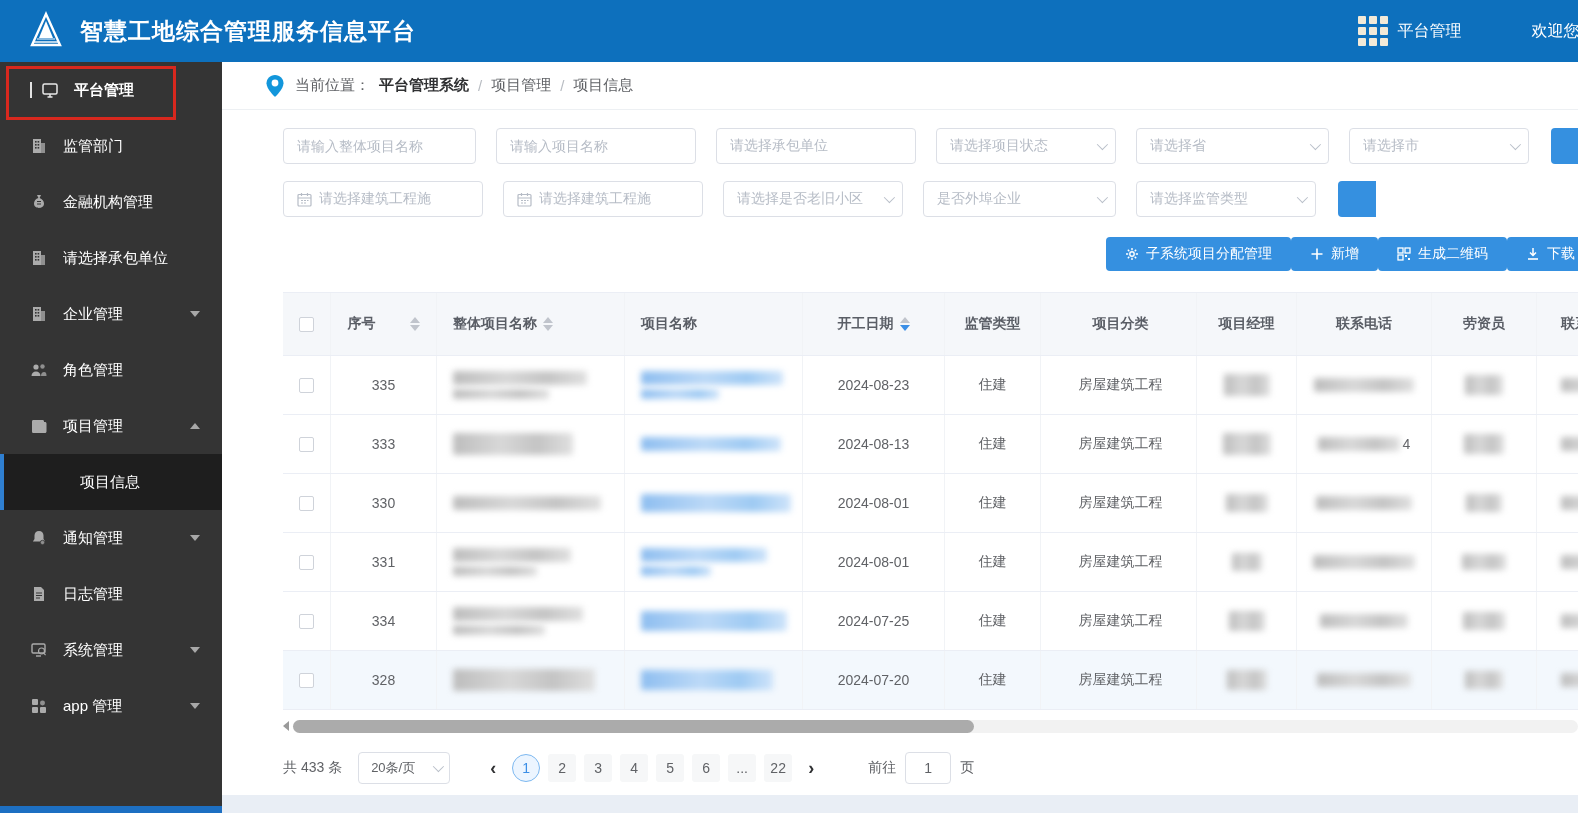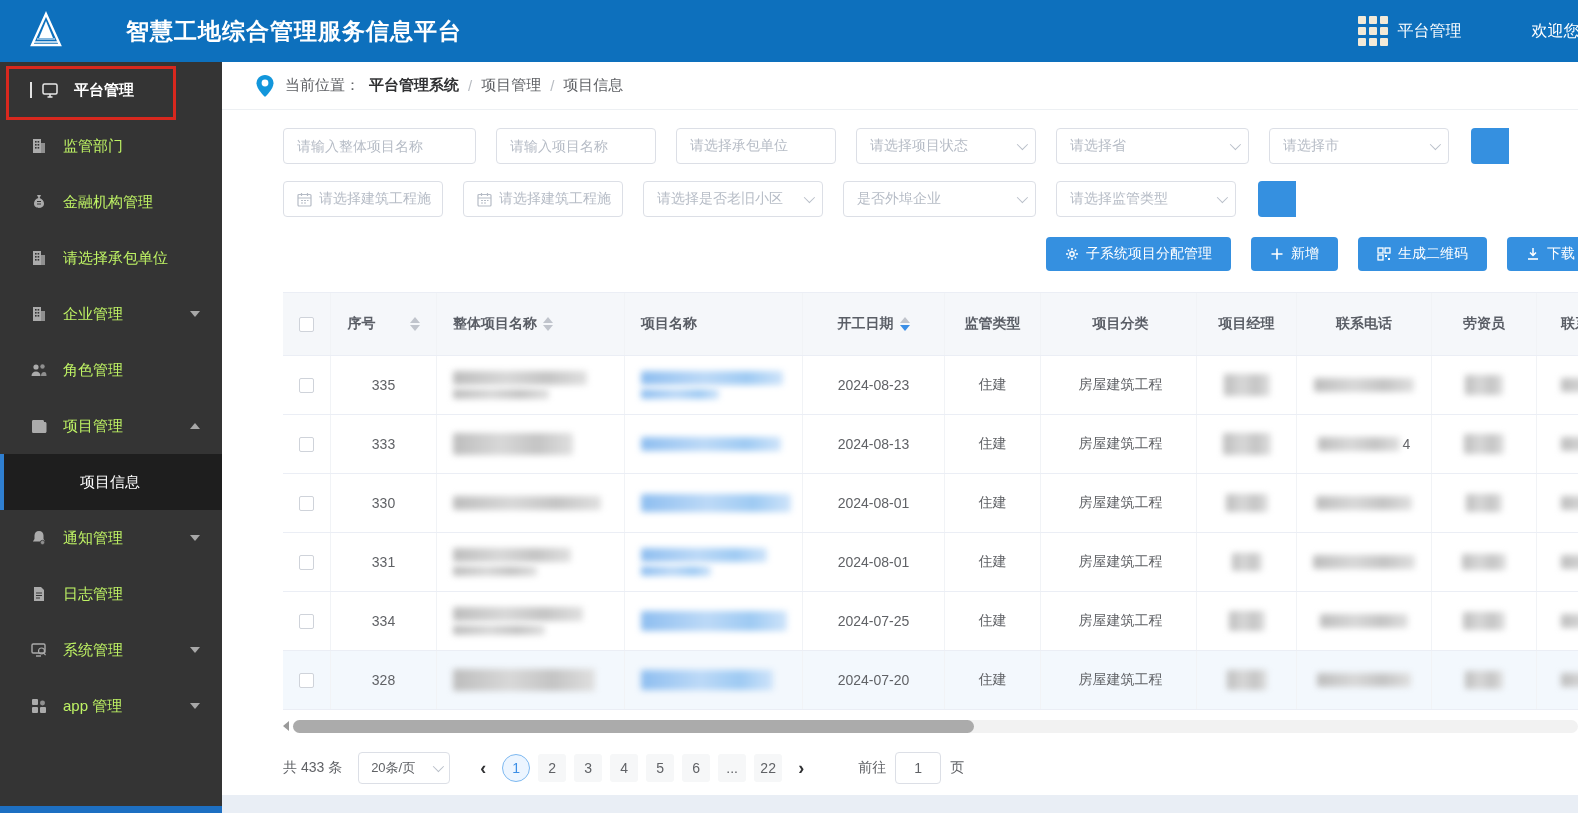--- a/index.html
+++ b/index.html
@@ -2,67 +2,67 @@
 <html><head>
 <meta charset="utf-8">
 <style>
   * { margin:0; padding:0; box-sizing:border-box; }
   body { font-family:"Liberation Sans","DejaVu Sans",sans-serif; }
   .screen { width:1578px; height:813px; overflow:hidden; position:relative; background:#fff; display:flex; flex-direction:column; }
 
   
   .header { height:62px; background:#0d70bd; display:flex; align-items:center; padding:0 0 0 26px; flex:none; color:#fff; overflow:hidden; }
   .logo { width:40px; height:40px; margin-right:14px; flex:none; }
-  .app-title { font-size:23px; font-weight:bold; letter-spacing:1px;margin-left:46px; }
+  .app-title { font-size:23px; font-weight:bold; letter-spacing:1px; }
   .header-right { margin-left:auto; display:flex; align-items:center; gap:10px; }
   .grid-icon { display:grid; grid-template-columns:repeat(3,8px); grid-template-rows:repeat(3,8px); gap:3px; }
   .grid-icon span { background:#f2ead8; border-radius:1px; }
   .header-nav-label { font-size:16px; }
   .welcome { font-size:16px; margin-left:60px; white-space:nowrap; margin-right:-6px; }
 
   .body-row { flex:1; display:flex; min-height:0; }
 
   
   .sidebar { width:222px; background:#343434; flex:none; position:relative; display:flex; flex-direction:column; overflow:hidden; }
-  .side-item { height:56px; display:flex; align-items:center; padding:0 22px 0 30px; color:#bef264; font-size:15px; cursor:pointer; position:relative; }
+  .side-item { height:56px; display:flex; align-items:center; padding:0 22px 0 30px; color:#ffffff; font-size:15px; cursor:pointer; position:relative; }
   .side-item .icon16 { width:18px; height:18px; margin-right:15px; flex:none; }
   .side-item .lbl { flex:1; white-space:nowrap; }
   .caret-down, .caret-up { width:0; height:0; border-left:5px solid transparent; border-right:5px solid transparent; }
   .caret-down { border-top:6px solid #a8a8a8; }
   .caret-up { border-bottom:6px solid #a8a8a8; }
   .side-item.top { color:#fff; font-weight:bold; }
   .pipe { width:2px; height:16px; background:#e3e3e3; margin-right:9px; }
   .red-box { position:absolute; left:6px; top:4px; width:170px; height:54px; border:3px solid #d8281e; pointer-events:none; z-index:5; }
   .submenu-item { height:56px; background:#1e1e1e; color:#ffffff; font-size:15px; display:flex; align-items:center; padding-left:76px; cursor:pointer; border-left:4px solid #2f7fd1; }
   .sidebar-bottom-strip { position:absolute; bottom:0; left:0; width:100%; height:7px; background:#1d6fc2; }
 
   
   .main { flex:1; min-width:0; display:flex; flex-direction:column; background:#fff; position:relative; overflow:hidden; }
-  .breadcrumb-bar { height:48px; flex:none; display:flex; align-items:center; padding-left:33px; border-bottom:1px solid #edf0f3; background:#fff; }
+  .breadcrumb-bar { height:48px; flex:none; display:flex; align-items:center; padding-left:43px; border-bottom:1px solid #edf0f3; background:#fff; }
   .pin { width:20px; height:24px; margin-right:10px; flex:none; }
   .bc-text { font-size:15px; color:#606266; display:flex; gap:9px; align-items:center; }
   .bc-root { font-weight:bold; color:#303133; }
   .bc-sep { color:#b8bcc2; }
 
   .content { flex:1; padding:18px 0 0 61px; position:relative; overflow:hidden; }
   .bottom-strip { position:absolute; left:0; bottom:0; width:100%; height:18px; background:#e9eef5; }
 
   
   .filter-row { display:flex; gap:20px; margin-bottom:17px; align-items:center; }
   .f-box { height:36px; border:1px solid #dcdfe6; border-radius:4px; background:#fff; display:flex; align-items:center; padding:0 10px 0 13px; color:#b6bcc6; font-size:14px; flex:none; position:relative; }
   .f-box input { border:none; outline:none; width:100%; font-size:14px; color:#606266; font-family:inherit; background:transparent; }
   .f-box input::placeholder { color:#b6bcc6; }
-  .w193 { width:193px; } .w200 { width:160px; } .w180 { width:180px;justify-content:center; }
+  .w193 { width:193px; } .w200 { width:200px; } .w180 { width:180px;justify-content:center; }
   .f-box .ph { flex:1; white-space:nowrap; overflow:hidden; }
   .chev { width:8px; height:8px; border-right:1.5px solid #b9bfc9; border-bottom:1.5px solid #b9bfc9; transform:rotate(45deg) translateY(-2px); flex:none; margin-left:4px; }
   .cal { width:15px; height:15px; margin-right:7px; flex:none; }
   .sliver-btn { width:38px; height:36px; background:#3590e0; border-radius:4px 0 0 4px; flex:none; margin-right:-16px; margin-left:2px; cursor:pointer; }
 
   
-  .actions { display:flex; justify-content:flex-end; gap:20px; margin:20px 0 21px 0; }
+  .actions { display:flex; justify-content:flex-end; margin:20px 0 21px 0; }
   .btn { height:34px; background:#3590e0; border:none; border-radius:4px; color:#fff; font-size:14px; display:flex; align-items:center; gap:7px; padding:0 19px; cursor:pointer; font-family:inherit; white-space:nowrap; }
   .btn:last-child { margin-right:-16px; }
   .bicon { width:14px; height:14px; flex:none; }
 
   
   .table { width:1395px; font-size:14px; color:#606266; }
   .tr { display:flex; border-bottom:1px solid #ebeef5; align-items:center; }
   .tr.head { background:#f5f7fa; height:64px; color:#5a5e66; font-weight:bold; border-top:1px solid #ebeef5; }
   .tr.row { height:59px; background:#fff; }
   .tr.row.tint { background:#f3f8fd; }
@@ -91,21 +91,21 @@
 
   
   .hscroll { width:1295px; height:14px; margin-top:9px; display:flex; align-items:center; }
   .hs-arrow { width:0; height:0; border-top:5px solid transparent; border-bottom:5px solid transparent; border-right:6px solid #9a9a9a; margin-right:4px; cursor:pointer; }
   .hs-track { flex:1; height:13px; background:#f2f2f2; border-radius:7px; position:relative; }
   .hs-thumb { position:absolute; left:0; top:0; height:13px; width:53%; background:#ababab; border-radius:7px; cursor:grab; }
 
   
   .pagination { display:flex; align-items:center; margin-top:19px; color:#606266; font-size:14px; }
   .pg-total { margin-right:16px; color:#606266; }
-  .pg-size { width:92px; height:32px; border:1px solid #dcdfe6; border-radius:4px; display:flex; align-items:center; justify-content:space-between; padding:0 8px 0 12px; font-size:13px; cursor:pointer; margin-right:18px; }
+  .pg-size { width:92px; height:32px; border:1px solid #dcdfe6; border-radius:4px; display:flex; align-items:center; justify-content:space-between; padding:0 8px 0 12px; font-size:13px; cursor:pointer; margin-right:28px; }
   .pg-arrow { font-size:18px; color:#303133; padding:0 12px; cursor:pointer; font-weight:bold; }
   .pg-num { min-width:28px; height:28px; margin:0 4px; background:#f6f7f8; border-radius:3px; display:flex; align-items:center; justify-content:center; cursor:pointer; color:#606266; padding:0 4px; }
   .pg-num.current { background:#ecf5ff; border:1px solid #7db8f0; border-radius:50%; color:#3a8ee6; width:28px; }
   .pg-goto { display:flex; align-items:center; gap:9px; margin-left:42px; }
   .pg-goto input { width:46px; height:32px; border:1px solid #dcdfe6; border-radius:4px; text-align:center; font-size:14px; color:#606266; outline:none; font-family:inherit; }
 </style>
 </head>
 <body>
 
 <div class="screen">

